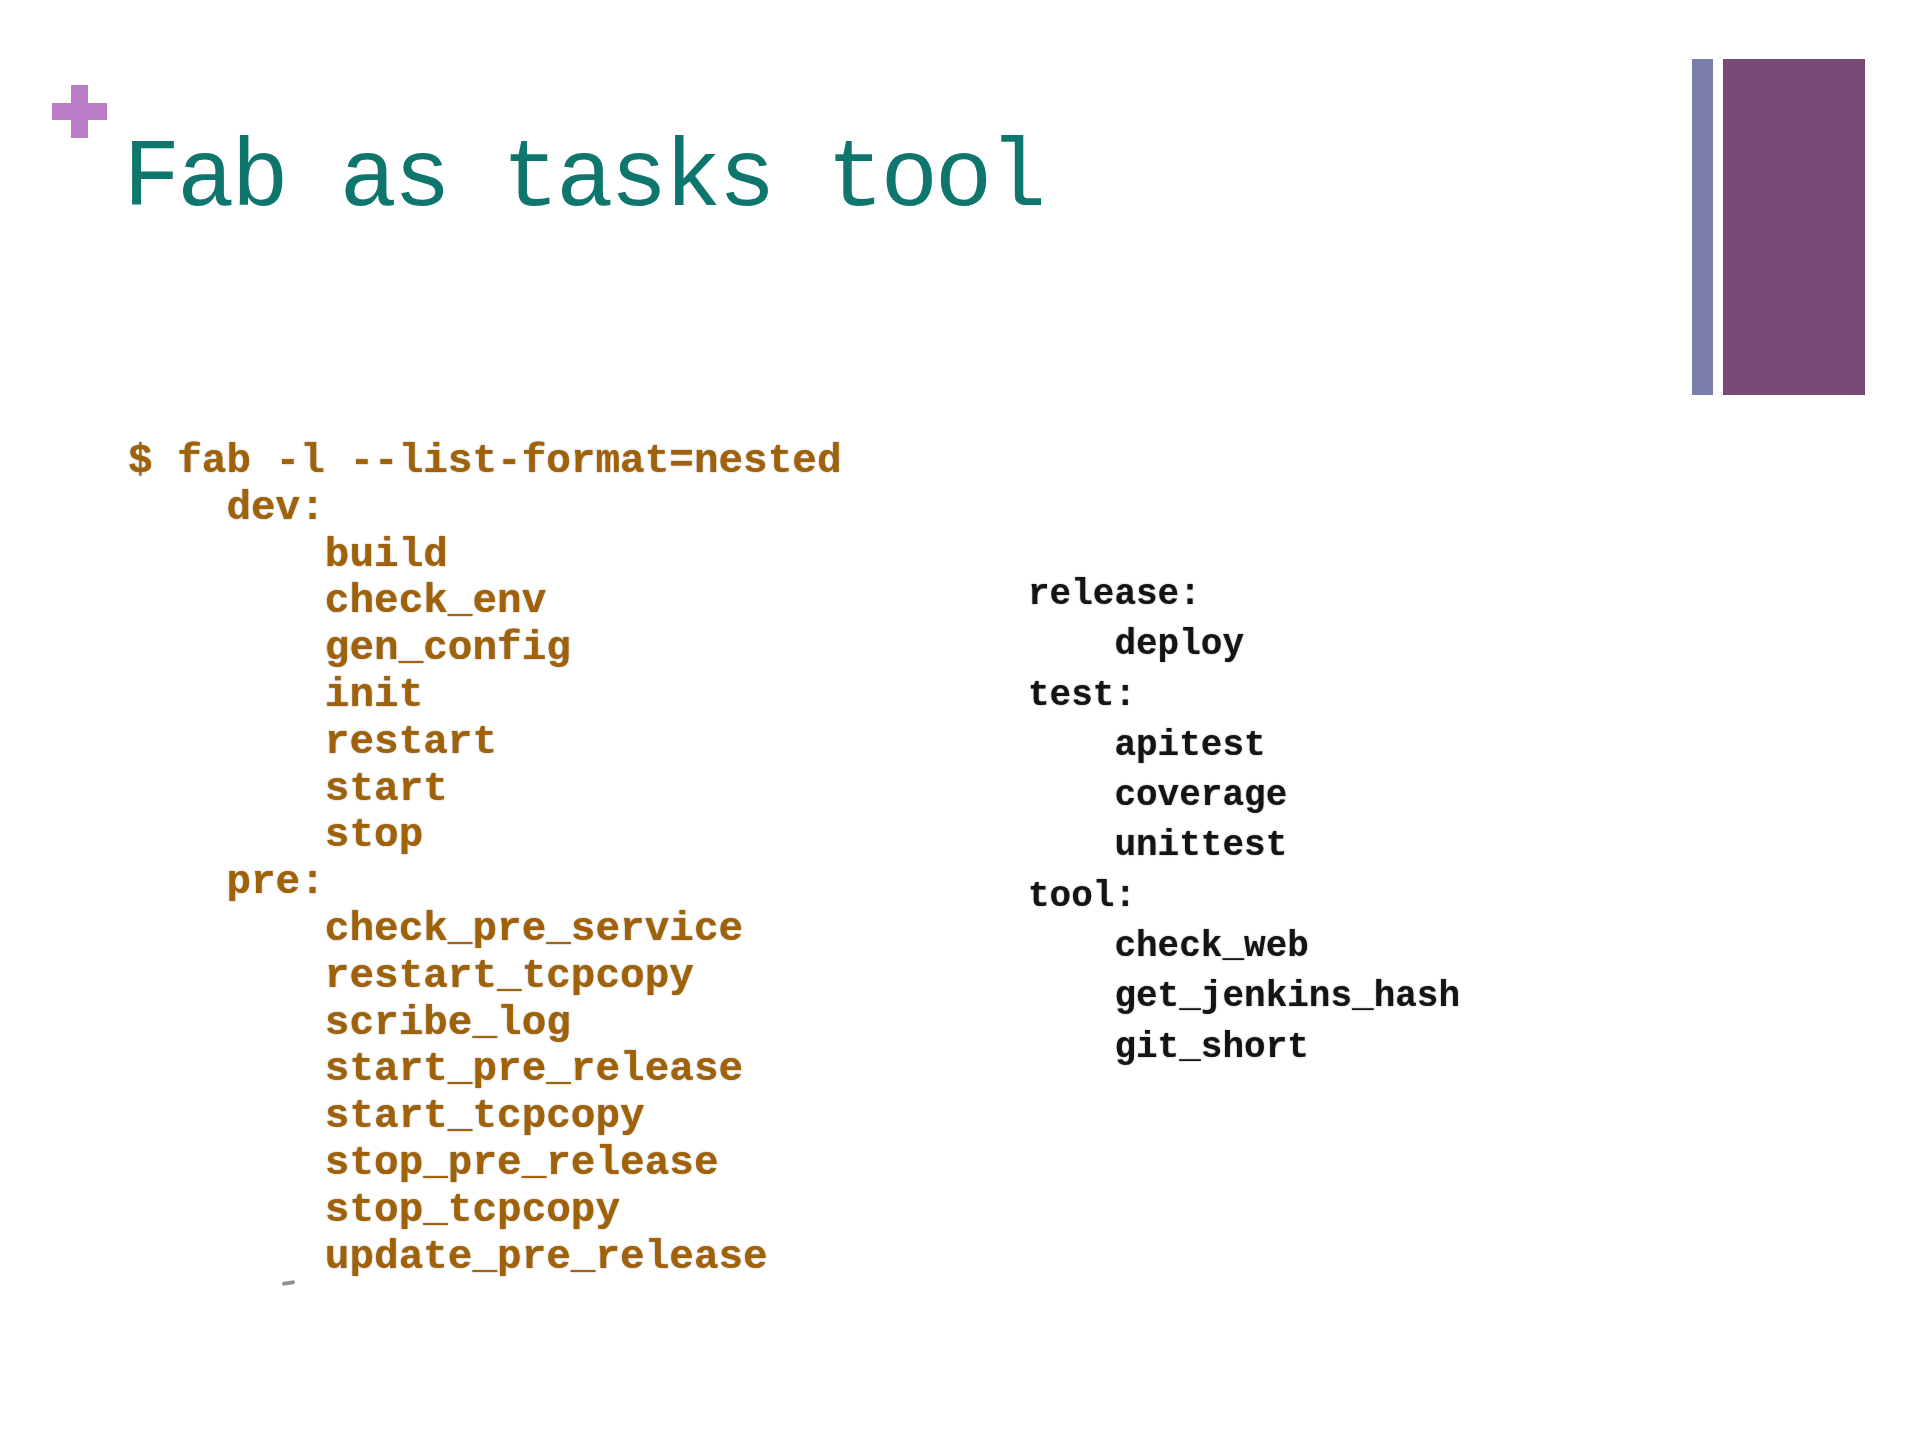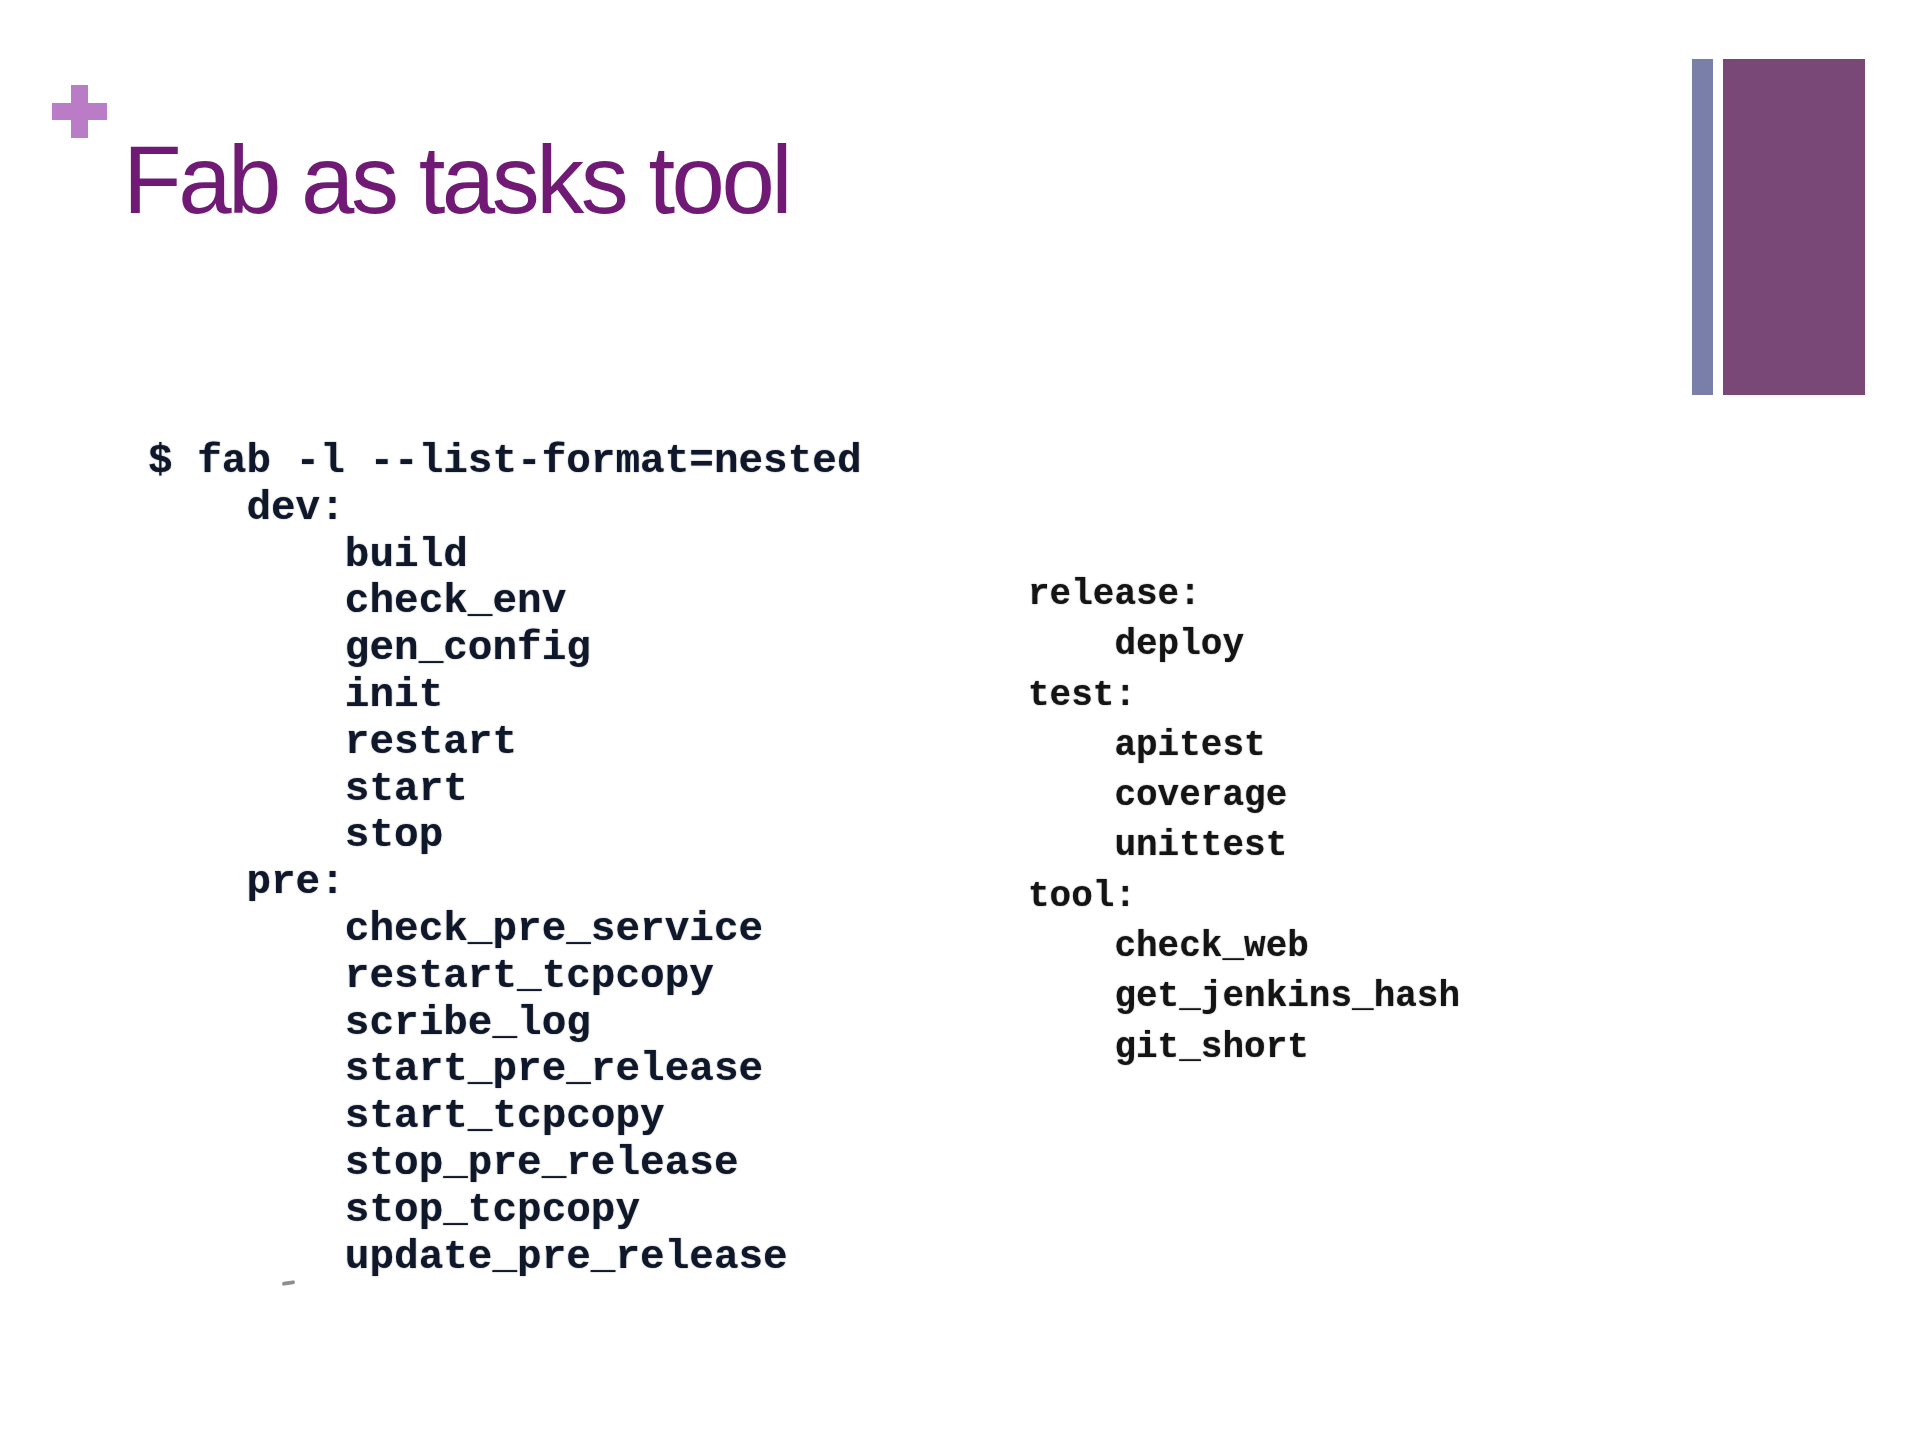--- a/index.html
+++ b/index.html
@@ -102,26 +102,26 @@
 </head>
 <body>
 
 <div class="slide" style="background-color: rgb(255, 255, 255);">
 
   <div class="plus-icon">
     <div class="v" style="background-color: rgb(186, 124, 198);"></div>
     <div class="h" style="background-color: rgb(186, 124, 198);"></div>
   </div>
 
-  <div class="slide-title" style="color: #701a75;">Fab as tasks tool</div>
+  <div class="slide-title" style="color: #0f766e; font-family: Liberation Mono, monospace;">Fab as tasks tool</div>
 
   <div class="accent-bar-thin" style="background-color: rgb(122, 127, 169);"></div>
   <div class="accent-bar-wide" style="background-color: rgb(122, 72, 119);"></div>
 
-  <pre class="term term-left" style="color: #0f172a; margin-left: 20px;">$ fab -l --list-format=nested
+  <pre class="term term-left" style="color: #a16207;">$ fab -l --list-format=nested
     dev:
         build
         check_env
         gen_config
         init
         restart
         start
         stop
     pre:
         check_pre_service

